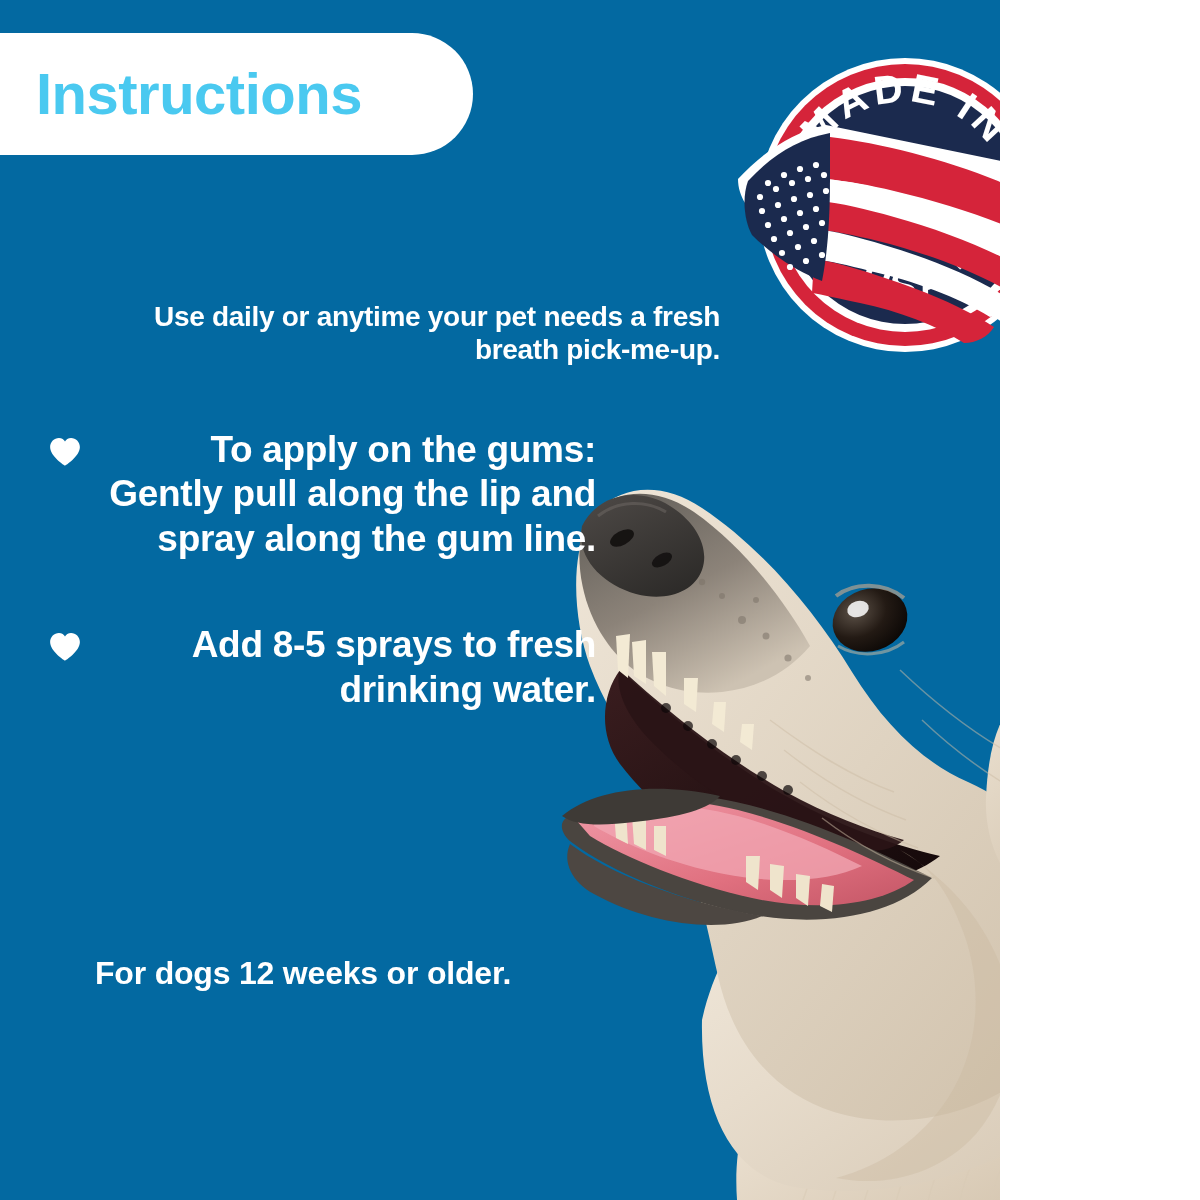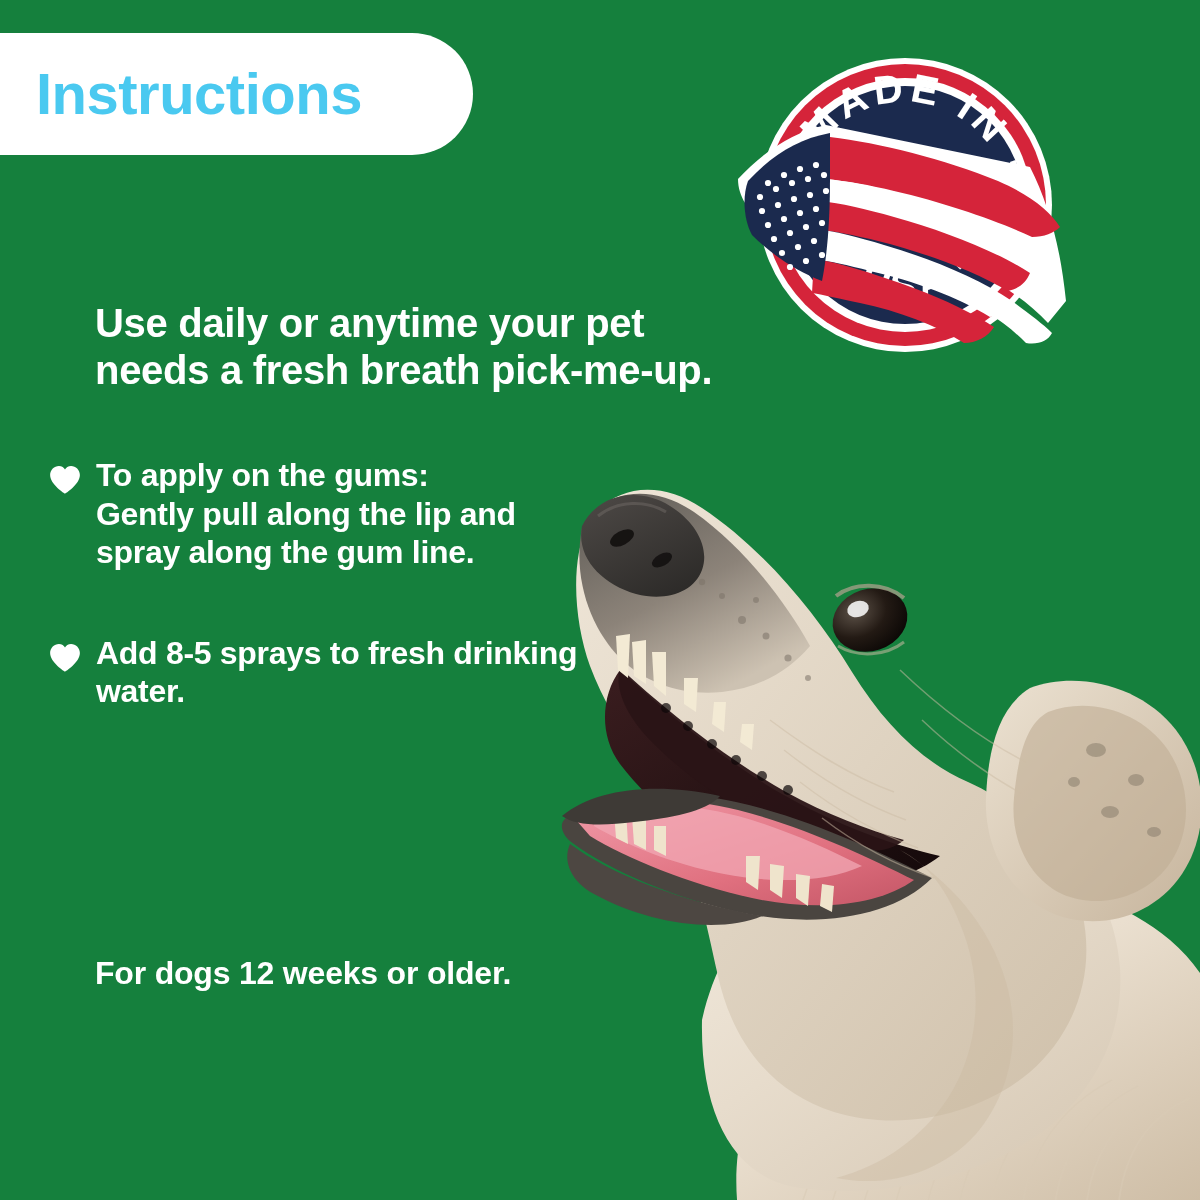--- a/index.html
+++ b/index.html
@@ -9,24 +9,25 @@
   }
   body {
     width: 1200px;
     height: 1200px;
     font-family: "Liberation Sans", sans-serif;
     overflow: hidden;
   }
 
   #panel {
     position: relative;
-    width: 1200px;
+    width: 1000px;
     height: 1200px;
-    background: #15803d;
+    background: #0369a1;
     overflow: hidden;
+    text-align: right;
   }
 
   
   #header-pill {
     position: absolute;
     left: -60px;
     top: 33px;
     width: 533px;
     height: 122px;
     background: #ffffff;
@@ -69,21 +70,21 @@
   #instructions-body {
     position: absolute;
     left: 0;
     top: 300px;
     width: 720px;
     z-index: 4;
   }
   .intro-text {
     margin: 0 0 0 95px;
     color: #ffffff;
-    font-size: 40px;
+    font-size: 28px;
     font-weight: 700;
     line-height: 1.18;
     letter-spacing: -0.3px;
     max-width: 630px;
   }
   .bullet-row {
     display: flex;
     align-items: flex-start;
     margin-left: 48px;
     margin-top: 62px;
@@ -91,21 +92,21 @@
   .bullet-heart {
     flex: 0 0 auto;
     width: 34px;
     height: 34px;
     margin-top: 7px;
     margin-right: 14px;
   }
   .bullet-heart svg { display: block; width: 34px; height: 34px; }
   .bullet-text {
     color: #ffffff;
-    font-size: 32px;
+    font-size: 37px;
     font-weight: 700;
     line-height: 1.2;
     letter-spacing: -0.3px;
     max-width: 500px;
   }
   .bullet-text .lead { display: block; }
   #footnote {
     position: absolute;
     left: 95px;
     top: 955px;

